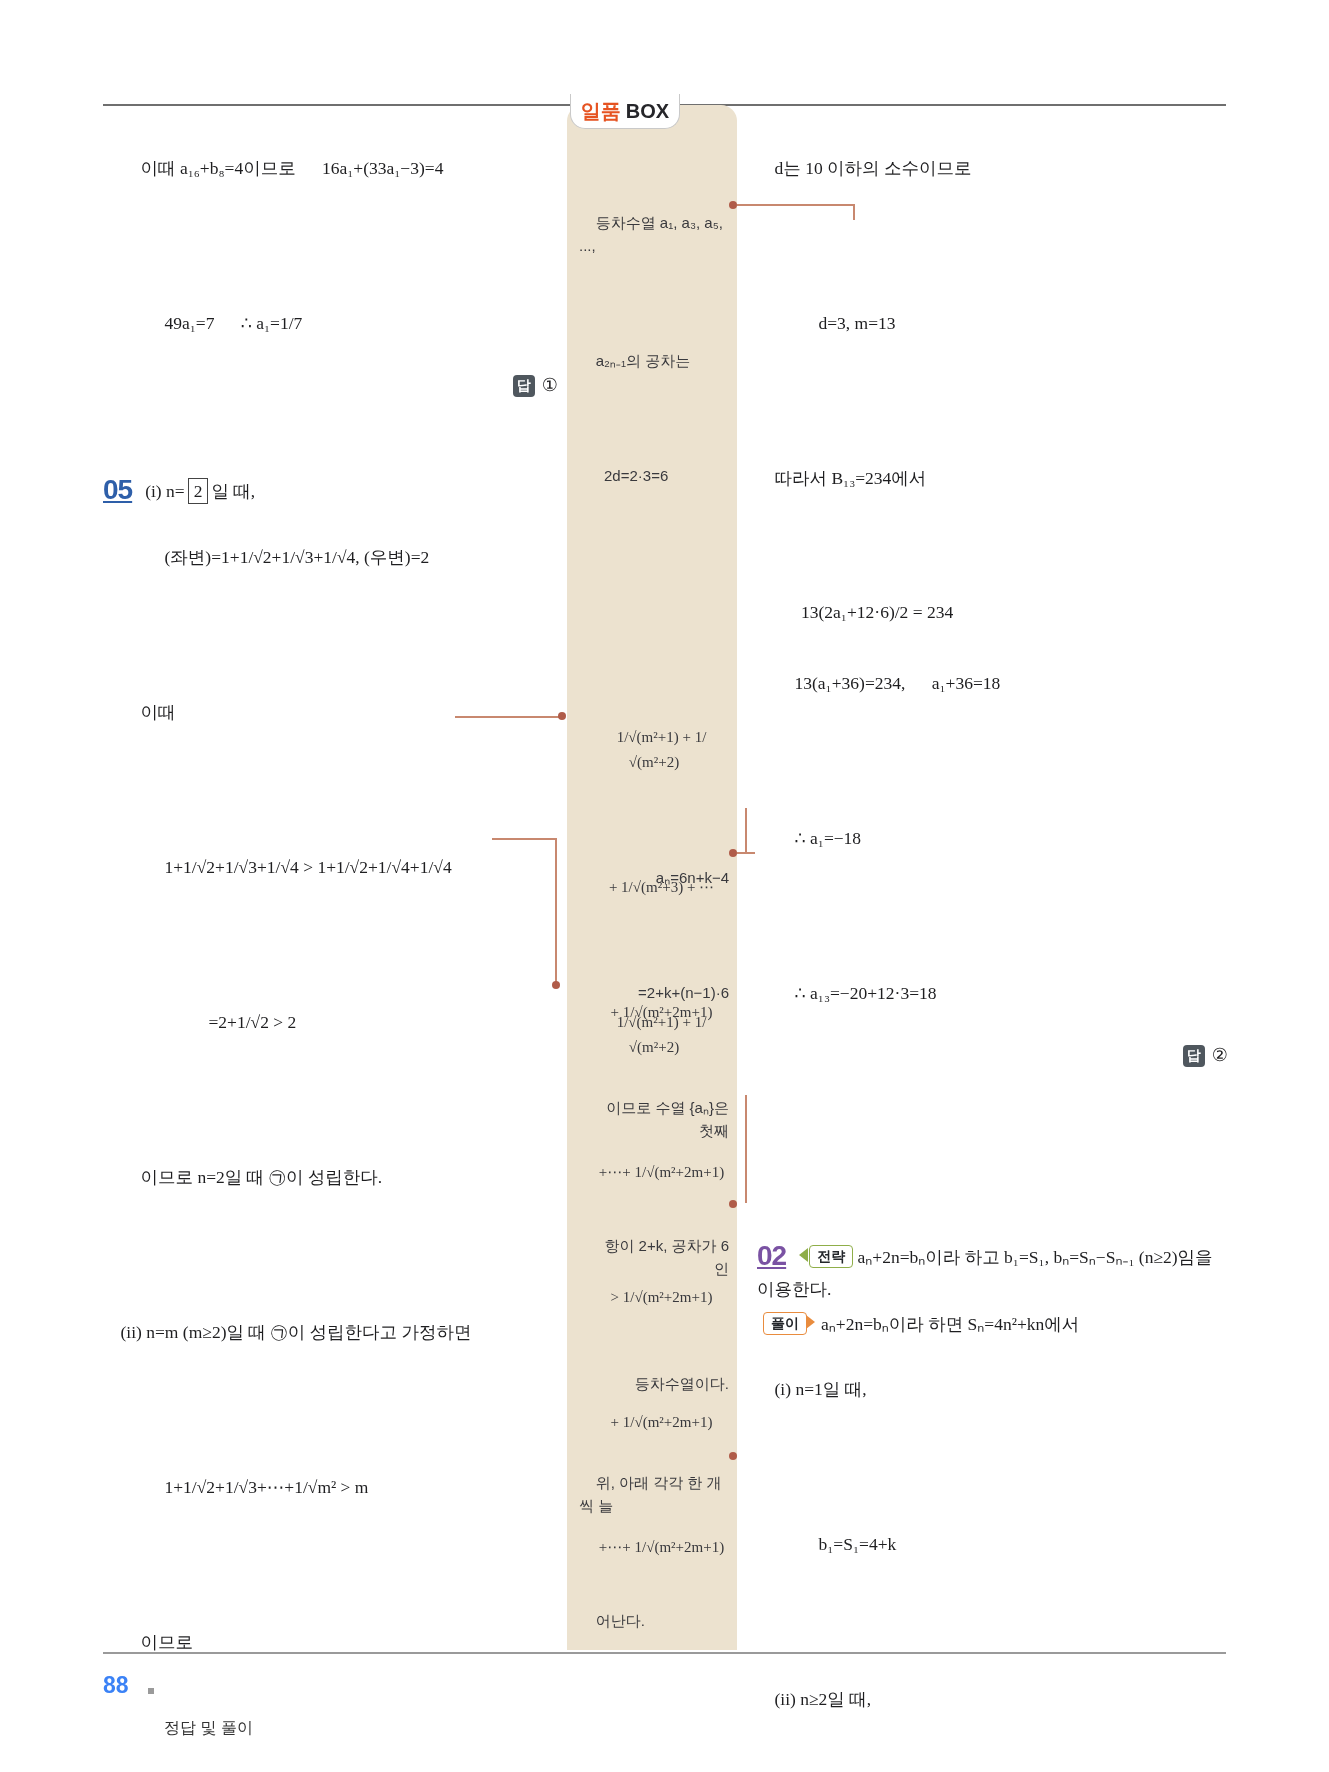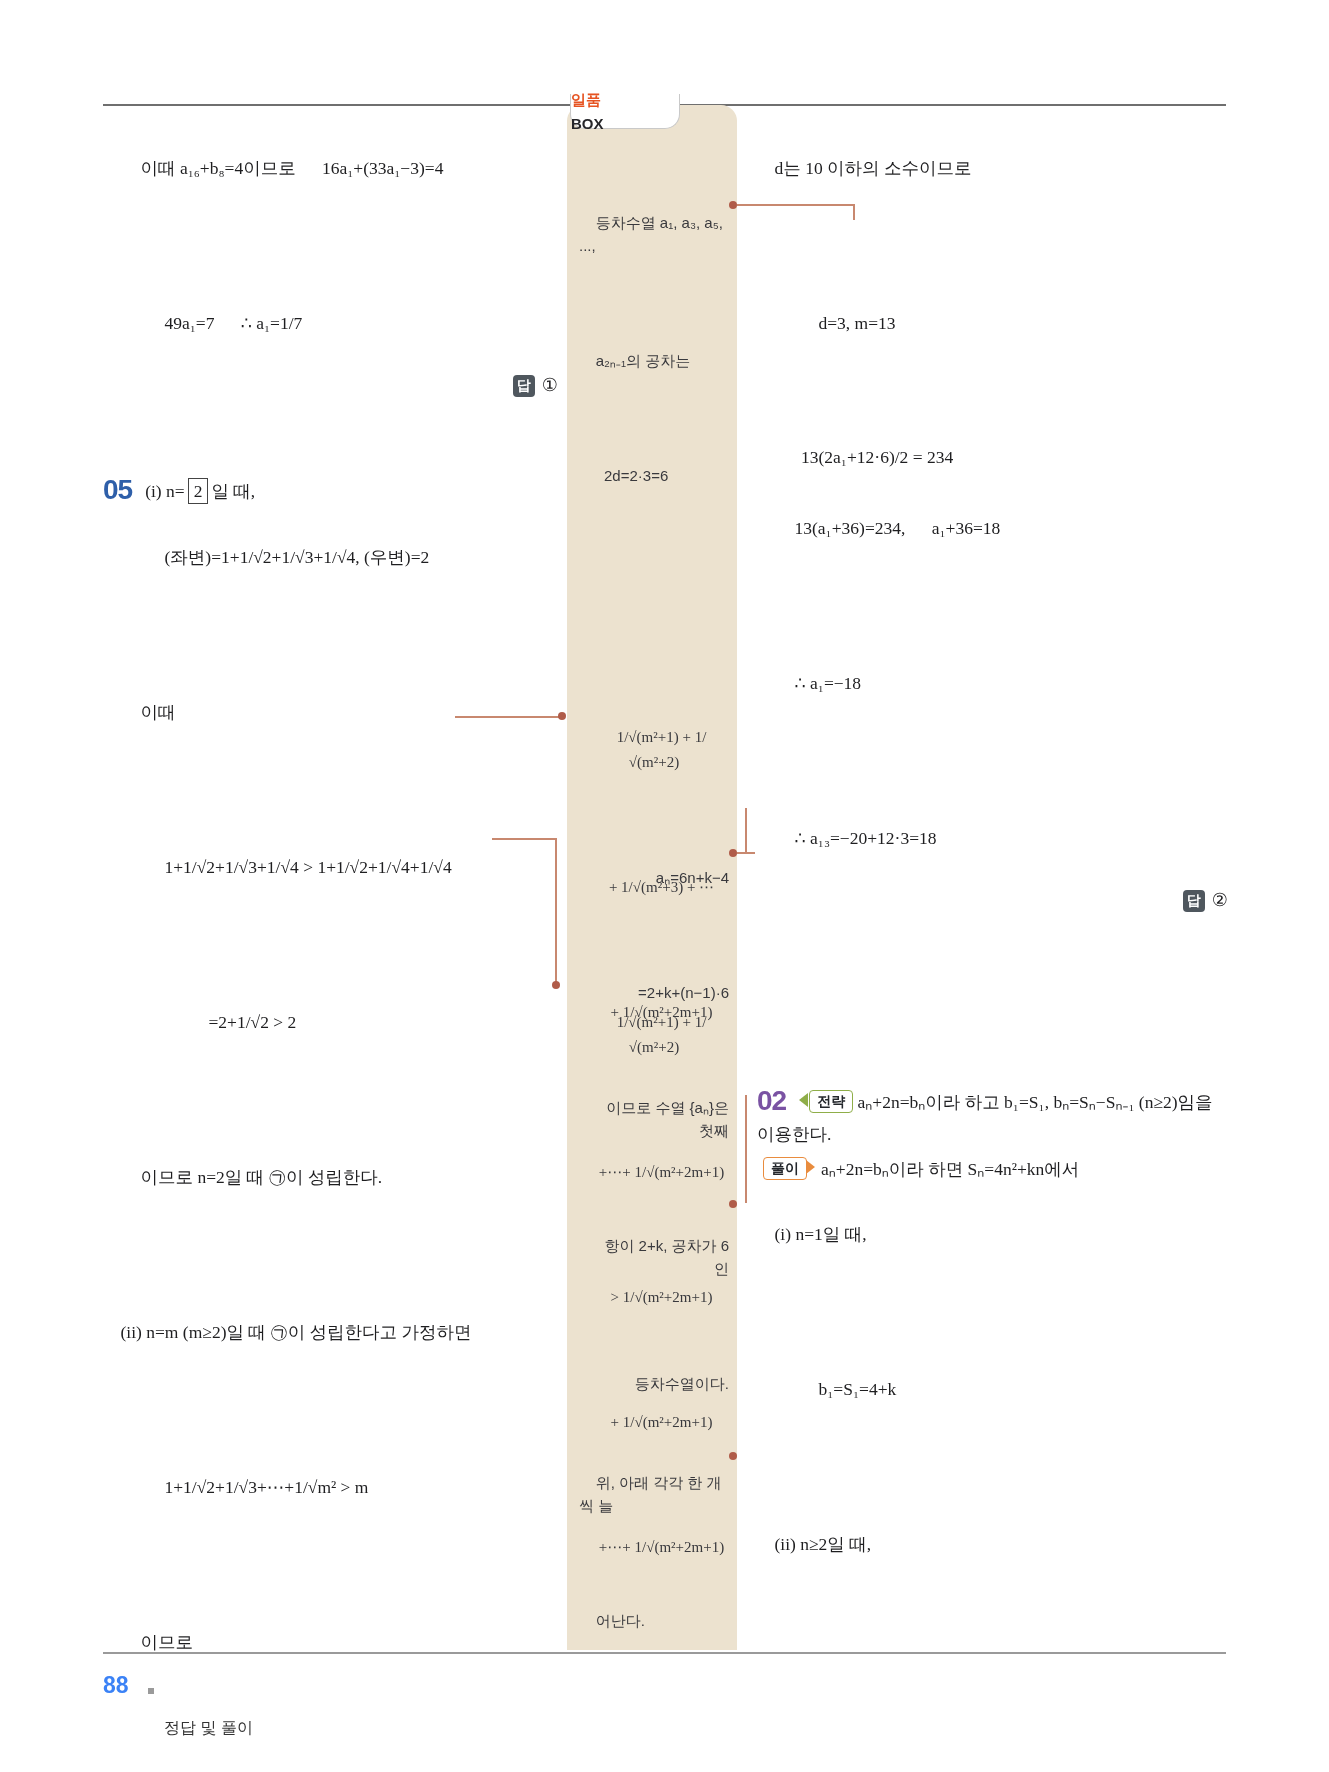--- a/index.html
+++ b/index.html
@@ -4,43 +4,43 @@
 <style>
   html,body{margin:0;padding:0;background:#ffffff;}
   #page{position:relative;width:1329px;height:1772px;background:#fff;overflow:hidden;
         font-family:"Liberation Serif",serif;color:#1e1e20;}
   
   .toprule{position:absolute;left:103px;top:104px;width:1123px;height:2px;background:#6f6f6f;}
   .midcol{position:absolute;left:567px;top:105px;width:170px;height:1545px;background:#ece2cf;
           border-radius:16px 16px 0 0;}
   .tab{position:absolute;left:570px;top:94px;width:108px;height:34px;background:#fff;
        border:1px solid #c9c9c9;border-top:none;border-radius:0 0 15px 15px;z-index:5;
-       display:flex;justify-content:center;gap:5px;
-       font-family:"Liberation Sans",sans-serif;font-weight:bold;font-size:15px;flex-direction:column;}
+       display:flex;align-items:center;justify-content:center;gap:5px;
+       font-family:"Liberation Sans",sans-serif;font-weight:bold;font-size:20px;}
   .tab-red{color:#e65321;} .tab-black{color:#26262a;}
   
   .col{position:absolute;}
   #leftcol{left:103px;top:122px;width:457px;}
   #rightcol{left:757px;top:122px;width:473px;}
   
   .line{min-height:31px;line-height:31px;font-size:17.5px;white-space:pre-wrap;}
   .seg{}
   .ind1{padding-left:20px}.ind2{padding-left:44px}
   .ind4{padding-left:88px}
   .tall{min-height:50px;display:flex;align-items:center;}
   .boxed{border:1.2px solid #444;padding:0 5px;margin:0 3px;display:inline-block;line-height:24px;}
   .answer{float:right;display:inline-flex;align-items:center;gap:7px;padding-right:2px;}
   .ans-badge{display:inline-flex;align-items:center;justify-content:center;width:22px;height:22px;
              background:#4f575e;color:#fff;border-radius:4px;
              font:bold 14px "Liberation Sans",sans-serif;}
   .ans-val{font-size:18px;}
   
   .phead{margin:6px 0 4px 0;line-height:32px;font-size:17.5px;}
   .pnum{font:bold 28px "Liberation Sans",sans-serif;letter-spacing:-1px;margin-right:13px;
-        vertical-align:-2px;}
+        vertical-align:-2px;text-decoration:underline;}
   .blue{color:#2e5fa9;} .purple{color:#7a52a3;}
   .badge{display:inline-block;border:1.4px solid;border-radius:4px;padding:0 7px;
          font:bold 14px "Liberation Sans",sans-serif;line-height:21px;vertical-align:2px;color:#23262b;}
   .badge.green{border-color:#8fae49;}
   .badge.orange{border-color:#e98c3e;}
   .tri-l{display:inline-block;width:0;height:0;border:7px solid transparent;border-left:0;
          border-right:9px solid #8fae49;vertical-align:1px;margin-right:1px;}
   .tri-r{display:inline-block;width:0;height:0;border:7px solid transparent;border-right:0;
          border-left:9px solid #e98c3e;vertical-align:1px;margin-right:6px;margin-left:-1px;}
   .solrow{margin:3px 0;line-height:31px;font-size:17.5px;padding-left:6px;}
@@ -252,20 +252,25 @@
         <div class="line">
     <span class="seg">d는 10 이하의 소수이므로</span>
     
     
   </div>
         <div class="line ind2">
     <span class="seg">d=3, m=13</span>
     
     
   </div>
+        <div class="line">
+    <span class="seg">따라서 B₁₃=234에서</span>
+    
+    
+  </div>
         <div class="line ind2 tall">
     <span class="seg">13(2a₁+12·6)/2 = 234</span>
     
     
   </div>
         <div class="line ind1">
     <span class="seg">13(a₁+36)=234,      a₁+36=18</span>
     
     
   </div>

